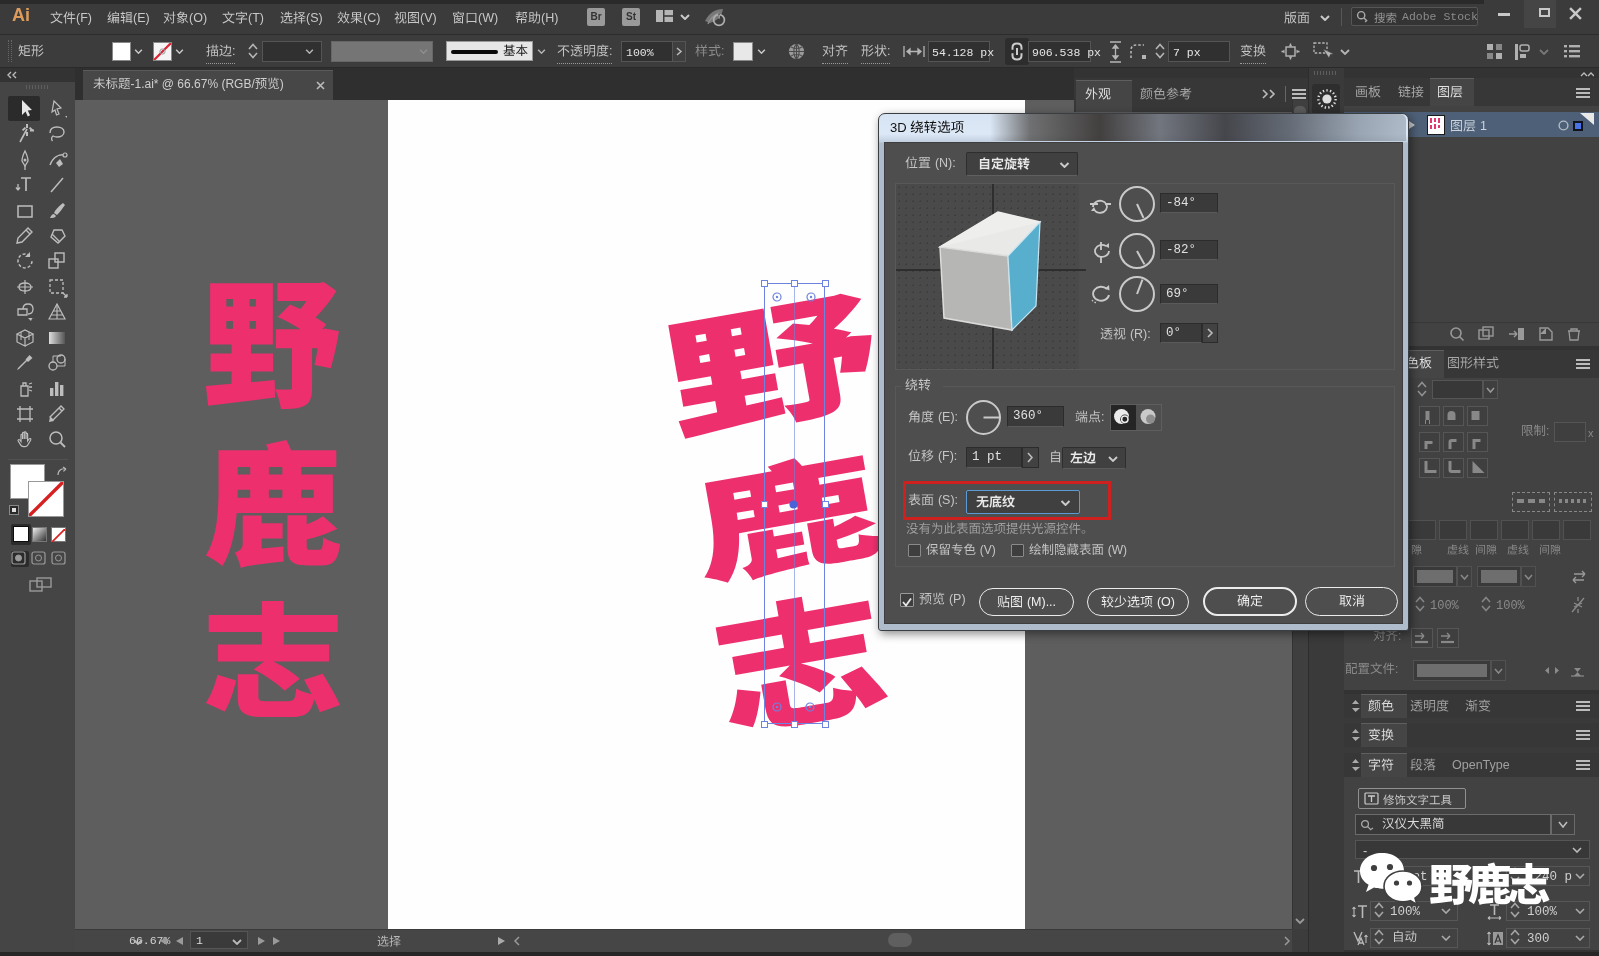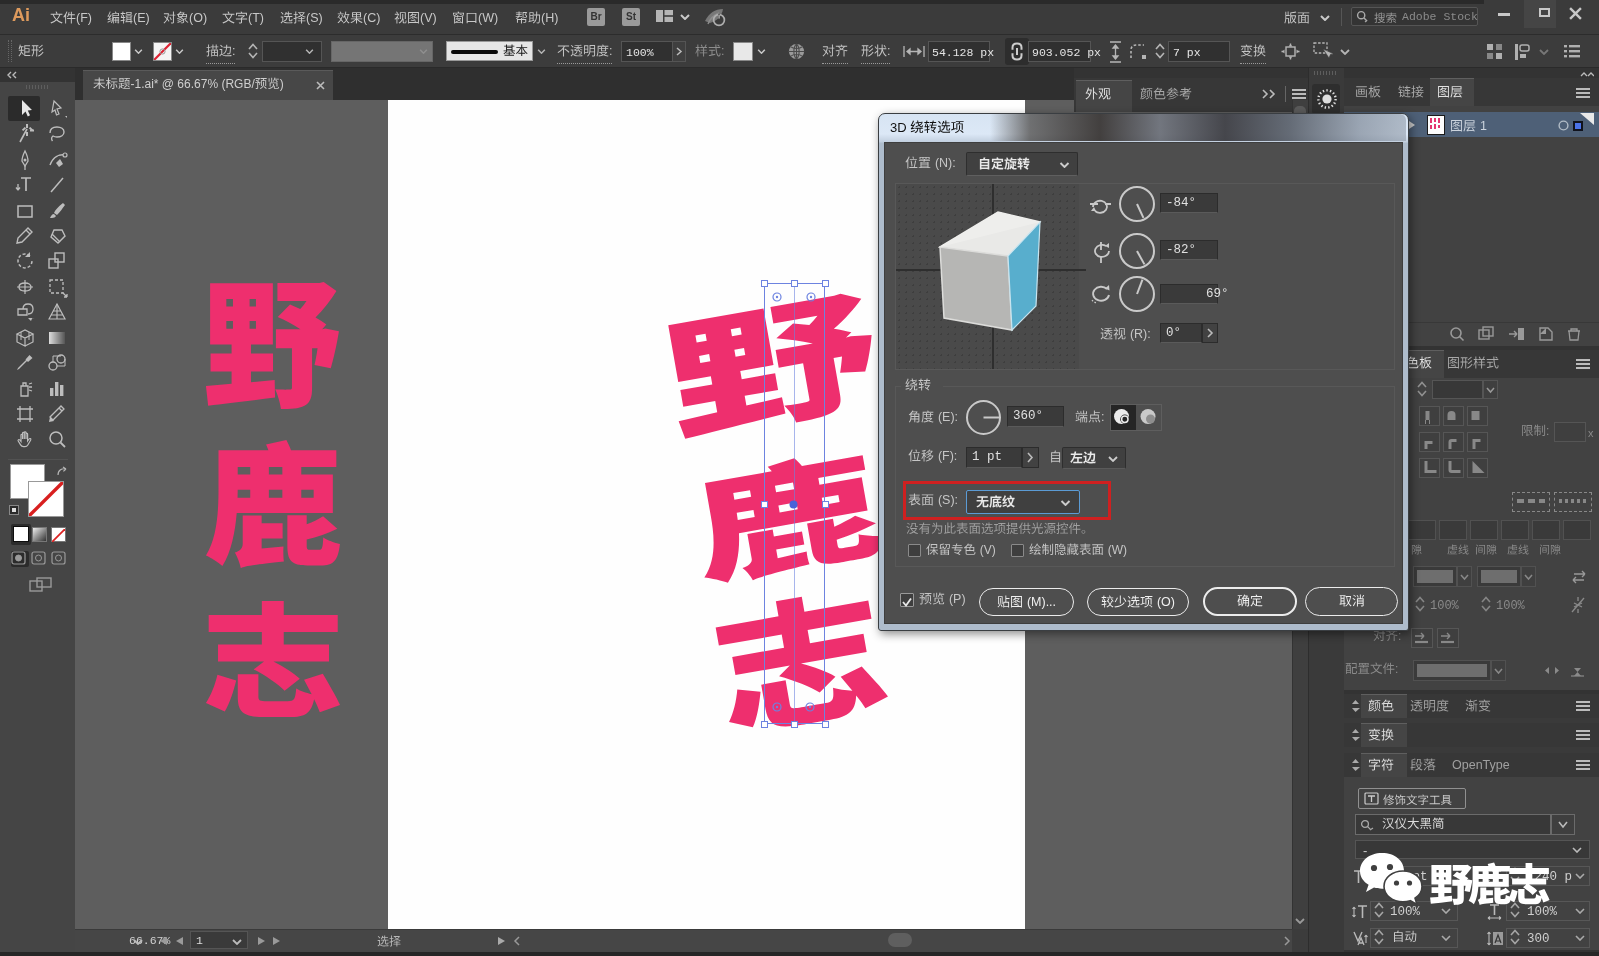--- a/index.html
+++ b/index.html
@@ -183,21 +183,21 @@
   </svg>
 <div style="position:absolute;left:928px;top:41px;width:62px;height:21px;background:#303030;border:1px solid #555"></div>
 <div style="position:absolute;left:932px;top:46px;font:normal 11.5px 'Liberation Mono';color:#e4e4e4;white-space:nowrap;">54.128 px</div>
 <div style="position:absolute;left:1005px;top:38px;width:24px;height:27px;background:#2d2d2d;border-radius:3px"></div>
 <svg style="position:absolute;left:1011px;top:42px" width="12" height="19" viewBox="0 0 12 19">
     <path d="M6 1.5C3 1.5 1.5 3 1.5 5.5v2.2M6 1.5c3 0 4.5 1.5 4.5 4v2.2" stroke="#ccc" stroke-width="2" fill="none"></path>
     <path d="M6 17.5c-3 0-4.5-1.5-4.5-4v-2.2M6 17.5c3 0 4.5-1.5 4.5-4v-2.2" stroke="#ccc" stroke-width="2" fill="none"></path>
     <path d="M6 6v7" stroke="#ccc" stroke-width="2"></path>
   </svg>
 <div style="position:absolute;left:1028px;top:41px;width:63px;height:21px;background:#303030;border:1px solid #555;overflow:hidden"></div>
-<div style="position:absolute;left:1032px;top:46px;font:normal 11.5px 'Liberation Mono';color:#e4e4e4;white-space:nowrap;">903.052 px</div>
+<div style="position:absolute;left:1032px;top:46px;font:normal 11.5px 'Liberation Mono';color:#e4e4e4;white-space:nowrap;">906.538 px</div>
 <svg style="position:absolute;left:1110px;top:41px" width="11" height="22" viewBox="0 0 11 22">
     <path d="M0 1h11M0 21h11M5.5 4v14M5.5 4l-2.5 3h5zM5.5 18l-2.5-3h5z" stroke="#b5b5b5" stroke-width="1.3" fill="#b5b5b5"></path>
   </svg>
 <svg style="position:absolute;left:1130px;top:44px" width="18" height="16" viewBox="0 0 18 16">
     <path d="M1 14V6C1 3 3 1 6 1h8" stroke="#b5b5b5" stroke-width="1.6" fill="none" stroke-dasharray="2.5 2"></path>
     <rect x="12" y="11" width="4" height="4" fill="#b5b5b5"></rect>
   </svg>
 <svg style="position:absolute;left:1155px;top:43px" width="10" height="16" viewBox="0 0 10 16">
     <path d="M1 6L5 1.5L9 6" stroke="#b5b5b5" stroke-width="1.6" fill="none"></path>
     <path d="M1 10L5 14.5L9 10" stroke="#b5b5b5" stroke-width="1.6" fill="none"></path>
@@ -974,21 +974,21 @@
 <svg style="position:absolute;left:1088px;top:283px" width="24" height="24" viewBox="0 0 24 24">
     <path d="M19 6a8 7 0 1 0 2 6" stroke="#c9c9c9" stroke-width="1.9" fill="none"></path>
     <path d="M21 2l-4 3.5 4.5 2z" fill="#c9c9c9"></path>
     <path d="M4 17a8 8 0 0 0 5 3" stroke="#c9c9c9" stroke-width="1.2" fill="none" stroke-dasharray="1.6 1.6"></path>
   </svg>
 <svg style="position:absolute;left:1118px;top:275px" width="38" height="38">
     <circle cx="19" cy="19" r="17" fill="none" stroke="#c9c9c9" stroke-width="2"></circle>
     <path d="M19 19L24.483 4.71622" stroke="#c9c9c9" stroke-width="2"></path>
   </svg>
 <div style="position:absolute;left:1160px;top:284px;width:58px;height:20px;background:#3a3a3a;border:1px solid #2c2c2c;border-bottom-color:#5a5a5a"></div>
-<div style="position:absolute;left:1166px;top:287px;font:normal 12.5px 'Liberation Mono';color:#e0e0e0;white-space:nowrap;margin-left:40px;">69°</div>
+<div style="position:absolute;left:1166px;top:287px;font:normal 12.5px 'Liberation Mono';color:#e0e0e0;white-space:nowrap;">69°</div>
 <div style="position:absolute;left:1100px;top:327px;"><svg width="51" height="14" style="overflow:visible">
       <use href="#gr900F" transform="translate(0.0,0) scale(13)" fill="#c6c6c6"></use>
       <use href="#gr89C6" transform="translate(13.0,0) scale(13)" fill="#c6c6c6"></use>
       <text x="29.9" y="11.2" font-family="Liberation Sans" font-size="12.5" fill="#c6c6c6">(R):</text>
     </svg></div>
 <div style="position:absolute;left:1160px;top:323px;width:42px;height:20px;background:#3a3a3a;border:1px solid #2c2c2c;border-bottom-color:#5a5a5a"></div>
 <div style="position:absolute;left:1166px;top:326px;font:normal 12.5px 'Liberation Mono';color:#e0e0e0;white-space:nowrap;">0°</div>
 <div style="position:absolute;left:1202px;top:323px;width:16px;height:20px;background:#424242;border:1px solid #2c2c2c"><svg width="14" height="18">
       <path d="M5 5l4 4-4 4" stroke="#bbb" stroke-width="1.6" fill="none"></path>
     </svg></div>

